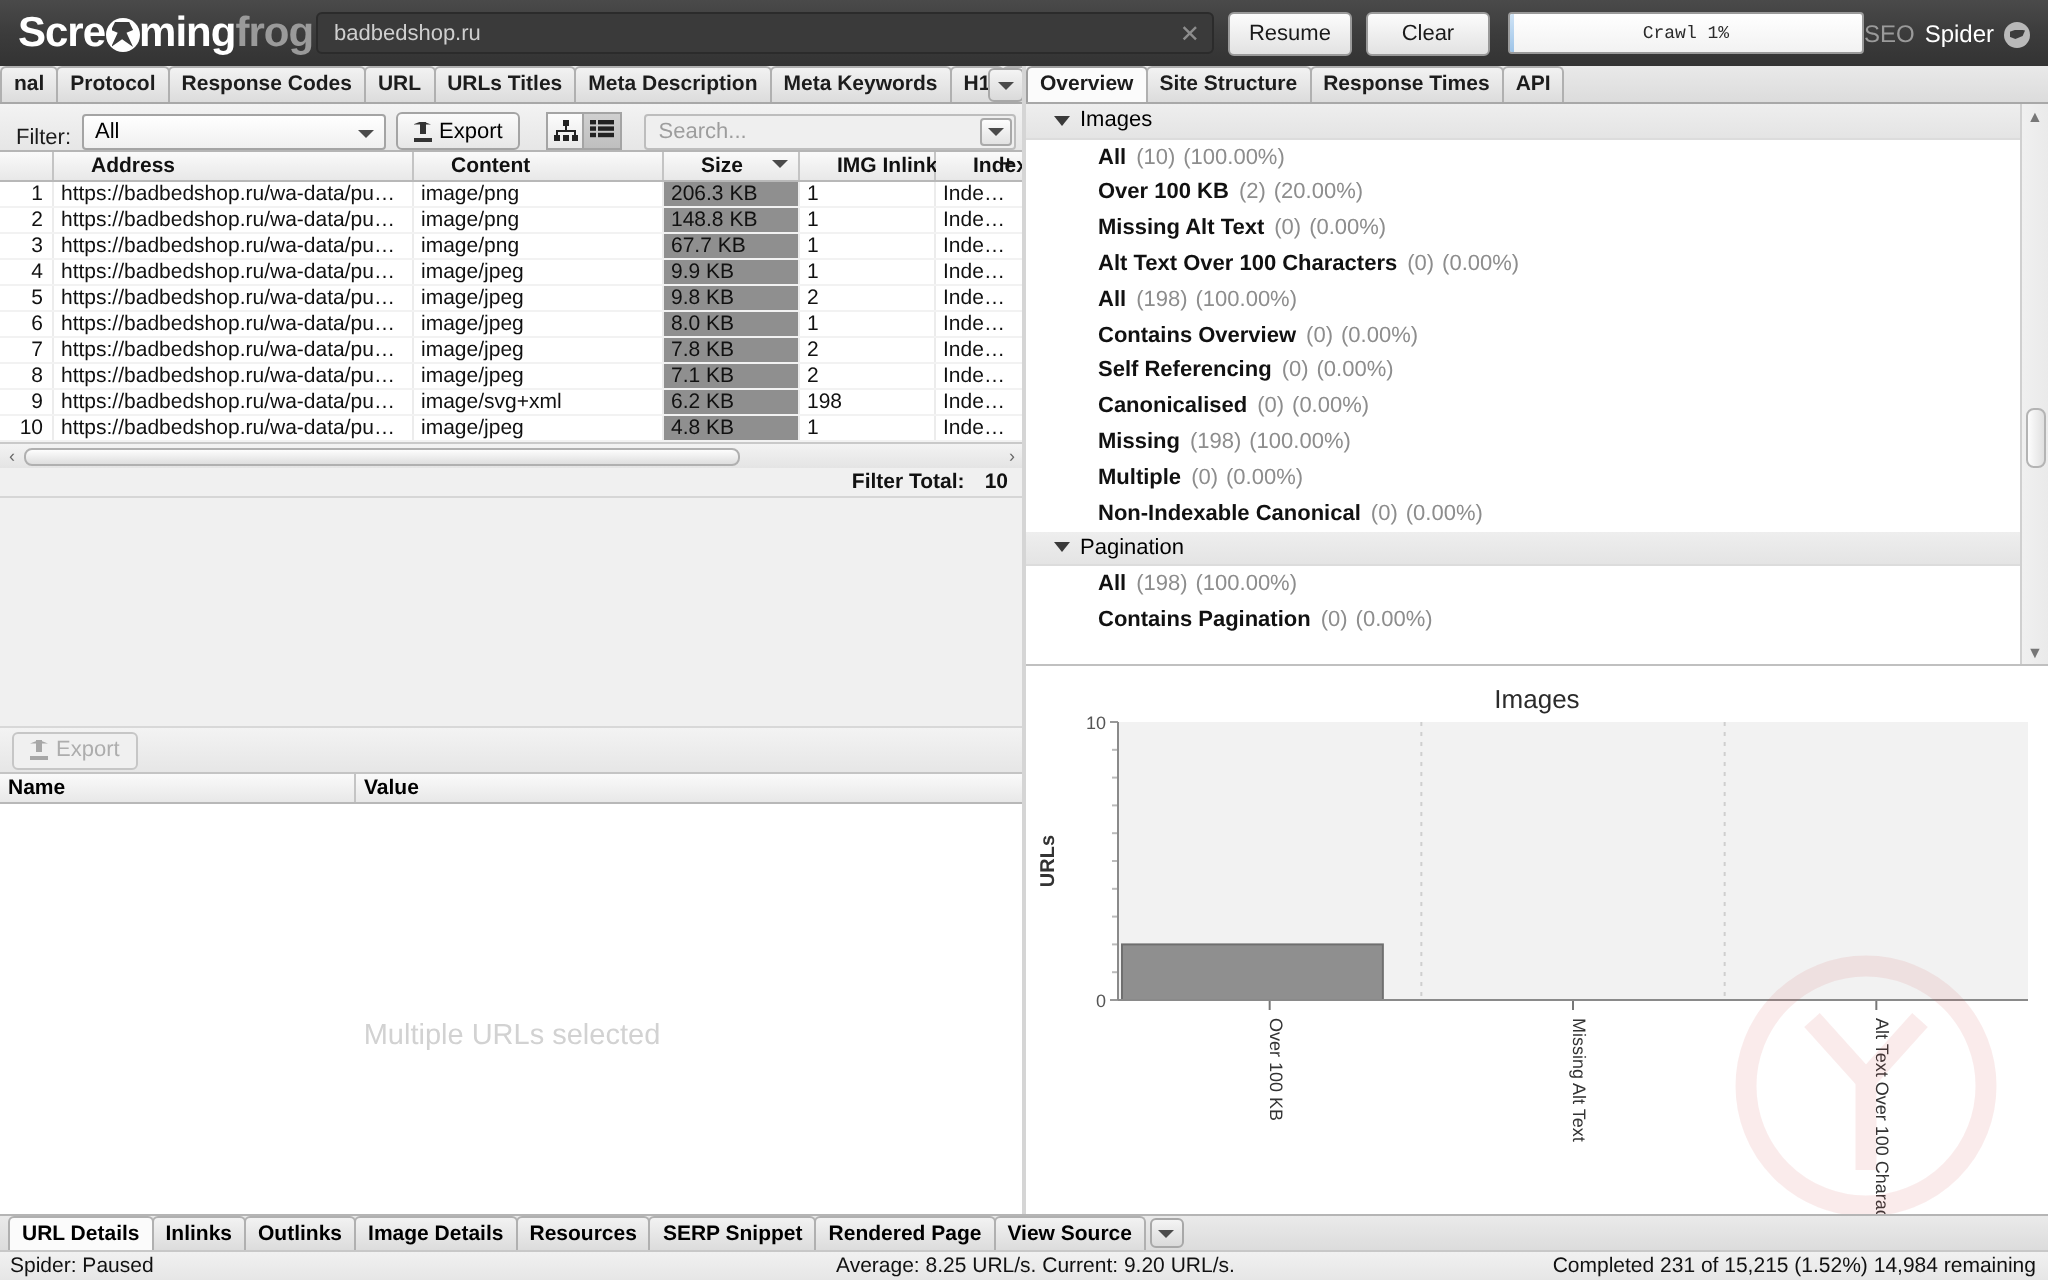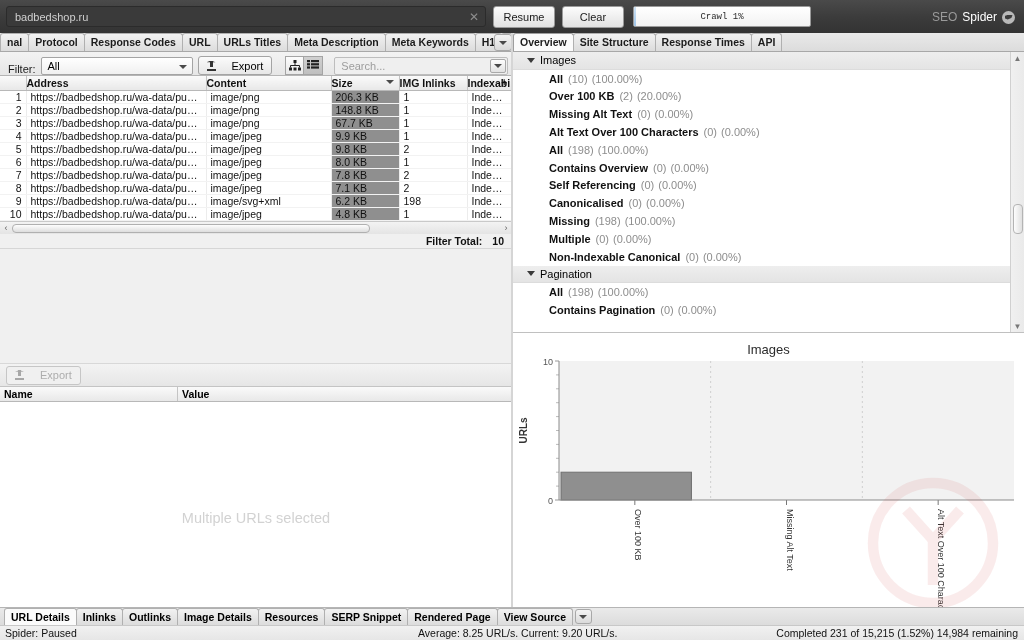--- a/index.html
+++ b/index.html
@@ -117,21 +117,21 @@
   .filter-label { font-size: 11px; color: #1a1a1a; padding-left: 4px; }
   .combo {
     height: 18px; width: 152px; background: linear-gradient(to bottom,#ffffff,#f0f0f0);
     border: 1px solid #a4a4a4; border-radius: 2px; display: flex; align-items: center;
     position: relative; cursor: pointer; font-size: 11px; padding-left: 6px;
   }
   .combo .arrow { position: absolute; right: 5px; top: 7px; }
   .btn-export {
     height: 19px; padding: 0 8px; background: linear-gradient(to bottom,#fbfbfb,#e7e7e7);
     border: 1px solid #a4a4a4; border-radius: 3px; font-size: 11px;
-    display: flex; align-items: center; gap: 16px; cursor: pointer;
+    display: flex; align-items: center; gap: 4px; cursor: pointer;
   }
   .btn-export.disabled { color: #adadad; border-color: #c6c6c6; background: #f0f0f0; }
   .upload-ico { width: 9px; height: 10px; position: relative; display: inline-block; }
   .upload-ico::before { content:""; position:absolute; left:3px; top:0; width:3px; height:6px; background:#333; }
   .upload-ico::after { content:""; position:absolute; left:0; top:0; width:9px; height:4px;
       clip-path: polygon(50% 0%, 100% 45%, 0% 45%); background:#333; }
   .upload-bar { position:absolute; left:0; bottom:0; width:9px; height:2px; background:#333; }
   .icon-toggle-group { display: flex; margin-left: 8px; }
   .icon-btn {
     width: 19px; height: 19px; border: 1px solid #a4a4a4;
@@ -156,21 +156,21 @@
     background: linear-gradient(to bottom,#fdfdfd,#e2e2e2); border: 1px solid #a9a9a9;
     border-radius: 2px; display: flex; align-items: center; justify-content: center; cursor: pointer;
   }
 
   
   .table-wrap { background: #ffffff; position: relative; }
   table.grid { border-collapse: collapse; width: 100%; table-layout: fixed; }
   table.grid th {
     height: 14px; background: linear-gradient(to bottom,#fafafa,#e8e8e8);
     border-right: 1px solid #c4c4c4; border-bottom: 1px solid #b8b8b8;
-    font-size: 10.5px; font-weight: bold; text-align: left; padding: 0 0;
+    font-size: 10.5px; font-weight: bold; text-align: left; padding: 0 19px;
     color: #111; white-space: nowrap; position: relative;
   }
   table.grid td {
     height: 12.6px; font-size: 10.5px; padding: 0 4px;
     border-right: 1px solid #ececec; border-bottom: 1px solid #f2f2f2;
     white-space: nowrap; overflow: hidden; text-overflow: ellipsis; color: #111;
   }
   td.rownum { text-align: right; color: #111; background: #fff; border-right: 1px solid #e0e0e0; }
   td.selcell { background: #8f8f8f; color: #ffffff; }
   th .sortarrow { position: absolute; right: 5px; top: 4px; }
@@ -275,20 +275,25 @@
   .statusbar .sb-left { padding-left: 5px; }
   .statusbar .sb-mid { position: absolute; left: 418px; }
   .statusbar .sb-right { position: absolute; right: 6px; }
 </style>
 </head>
 <body>
 
 <div id="app">
 
   <div class="topbar">
+    <div class="logo">
+      <div class="logo-text">
+        <span class="logo-scre">Scre</span><span class="logo-icon"></span><span class="logo-ming">ming</span><span class="logo-frog">frog</span>
+      </div>
+    </div>
 
     <div class="url-field">
       <input type="text" value="badbedshop.ru" style="">
       <span class="url-clear">✕</span>
     </div>
 
     <button class="btn-gray">Resume</button>
     <button class="btn-gray">Clear</button>
 
     <div class="crawl-progress">

